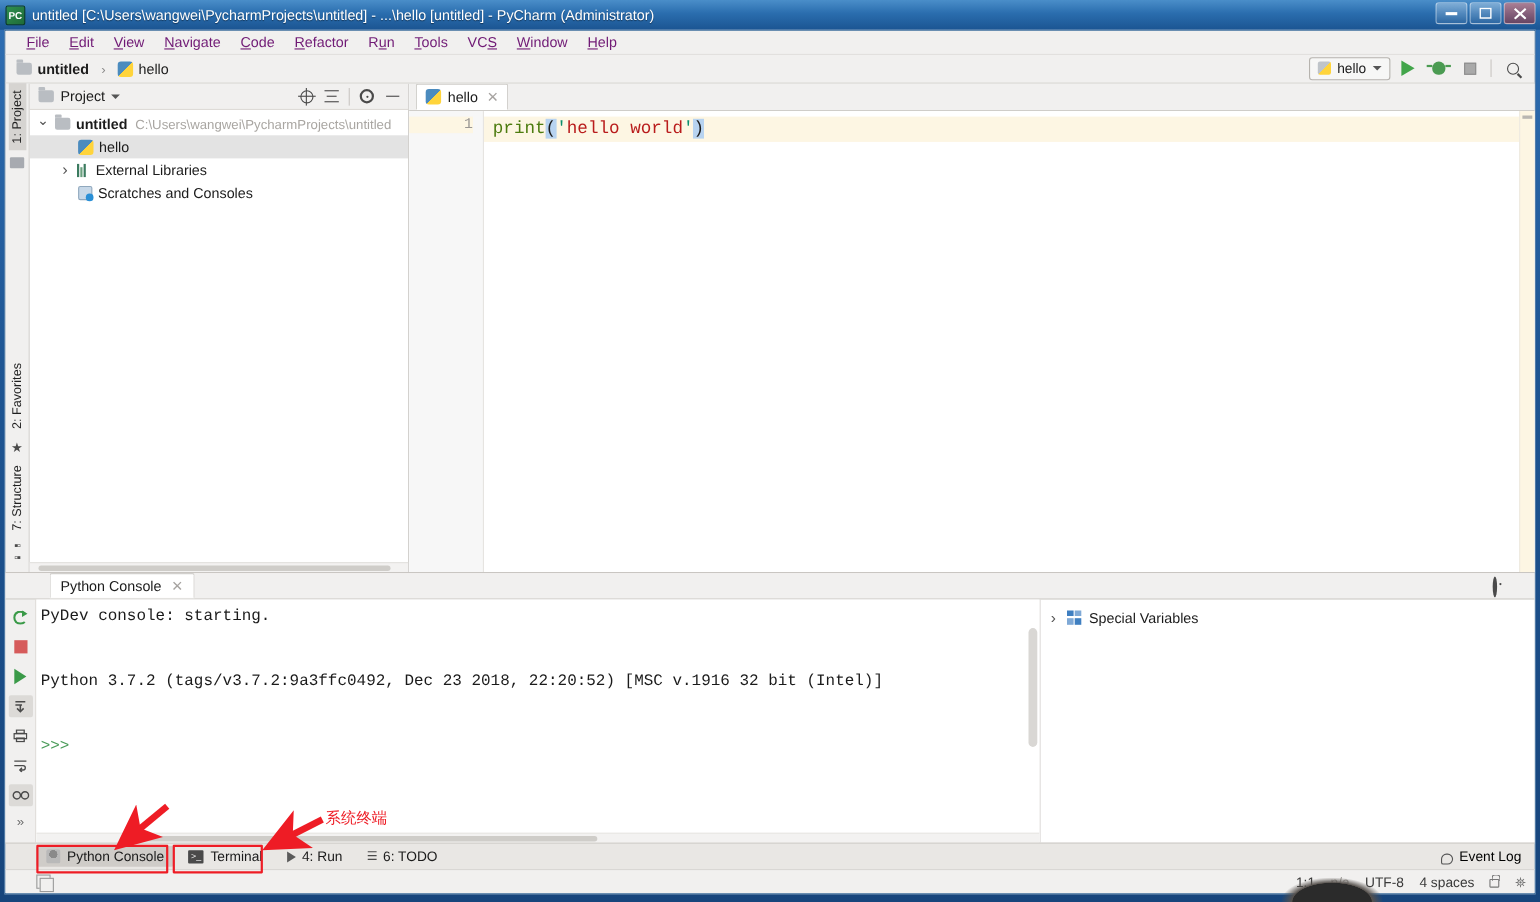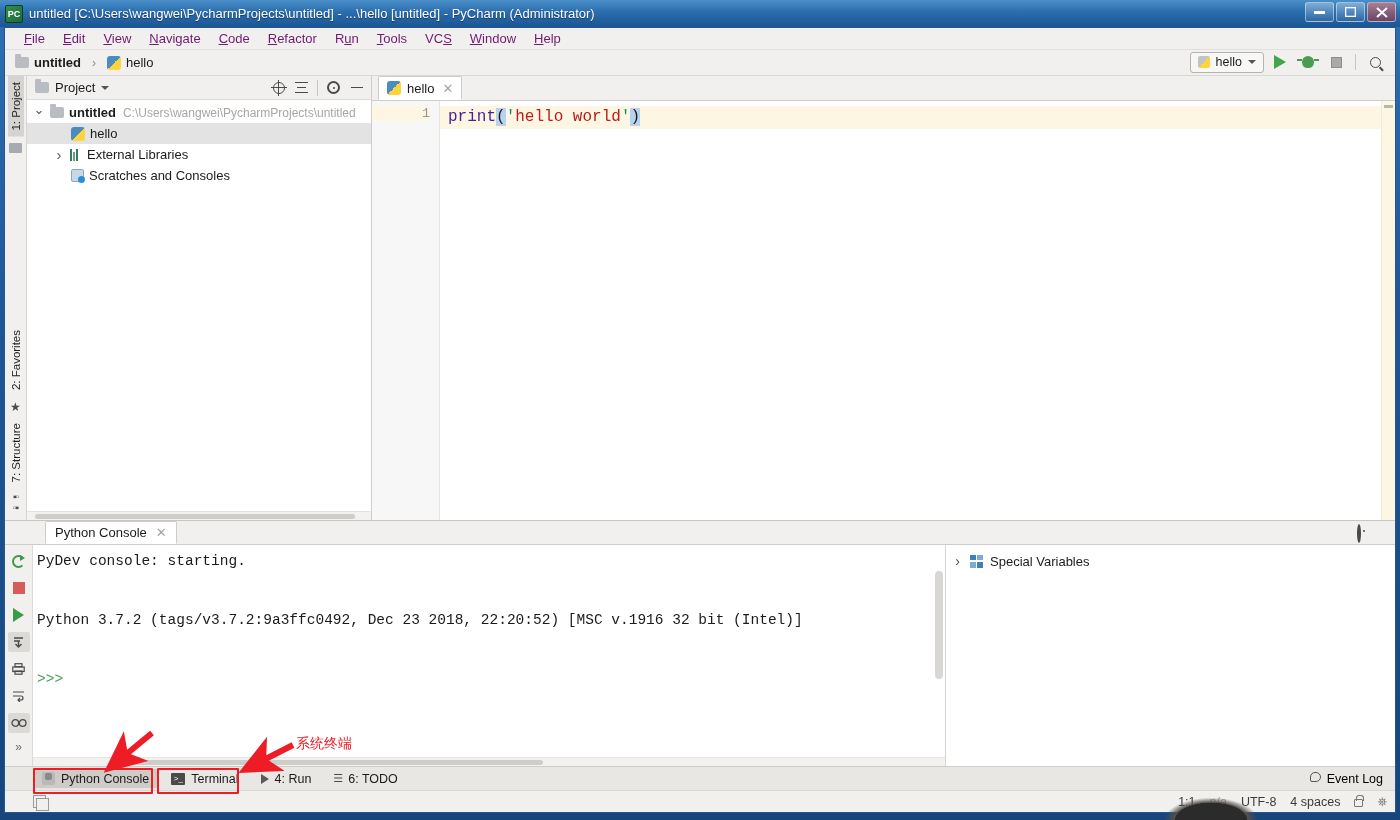--- a/index.html
+++ b/index.html
@@ -216,21 +216,21 @@
     width: 68px; background: #f7f7f7; border-right: 1px solid #e6e4e1;
     text-align: right; padding-right: 9px; padding-top: 5px;
     font-family: "Liberation Mono", monospace; font-size: 13.5px; color: #999693;
   }
   .gutter .cur { background: #fdf6e3; display: block; }
   .code-wrap { flex: 1; position: relative; padding-top: 5px; min-width: 0; }
   .code-line {
     height: 23px; line-height: 23px; background: #fdf6e3; padding-left: 8px;
     font-family: "Liberation Mono", monospace; font-size: 16px; white-space: pre;
   }
-  .t-fn { color: #4c1d95; }
+  .t-fn { color: #4d7c0f; }
   .t-paren { color: #1b1b1b; background: #b7d3f0; }
   .t-str { color: #b91c1c; }
   .t-quote { color: #0a8f6e; }
   .editor-right-rail {
     width: 14px; background: #fdf6e3; border-left: 1px solid #eeeae0; position: relative;
   }
   .editor-right-rail i { position:absolute; right:2px; top:4px; width: 9px; height: 3px; background:#b9b6b1; }
 
   
   .bottom-win {
@@ -311,21 +311,21 @@
   .ico-pyconsole {
     width: 13px; height: 13px; border-radius: 2px;
     background: radial-gradient(circle at 50% 35%, #8a8a8a 0 35%, transparent 36%), #b9b9b9;
     position: relative;
   }
   .ico-terminal {
     width: 14px; height: 12px; background: #4a4a4a; border-radius: 1px;
     color: #fff; font-size: 8px; display: flex; align-items: center; justify-content: center;
   }
   .ico-todo { font-size: 11px; color: #4a4a4a; letter-spacing: -1px; }
-  .event-log { margin-left: auto; margin-right: 12px; display: flex; align-items: flex-start; gap: 6px; font-size: 12.5px; }
+  .event-log { margin-left: auto; margin-right: 12px; display: flex; align-items: flex-end; gap: 6px; font-size: 12.5px; }
   .ico-balloon { width: 11px; height: 10px; border: 1.4px solid #555; border-radius: 5px 5px 5px 2px; }
 
   
   .statusbar {
     height: 22px; background: #f1f0ef; border-top: 1px solid #d9d7d4;
     display: flex; align-items: center; position: relative; font-size: 12.5px; color: #3a3a3a;
   }
   .sb-left-ico { width: 13px; height: 13px; border: 1.4px solid #9a9a9a; margin-left: 28px; position: relative; }
   .sb-left-ico:after { content:""; position:absolute; left:2px; top:2px; width:11px; height:11px;
     border: 1.4px solid #9a9a9a; background: #f1f0ef; }

